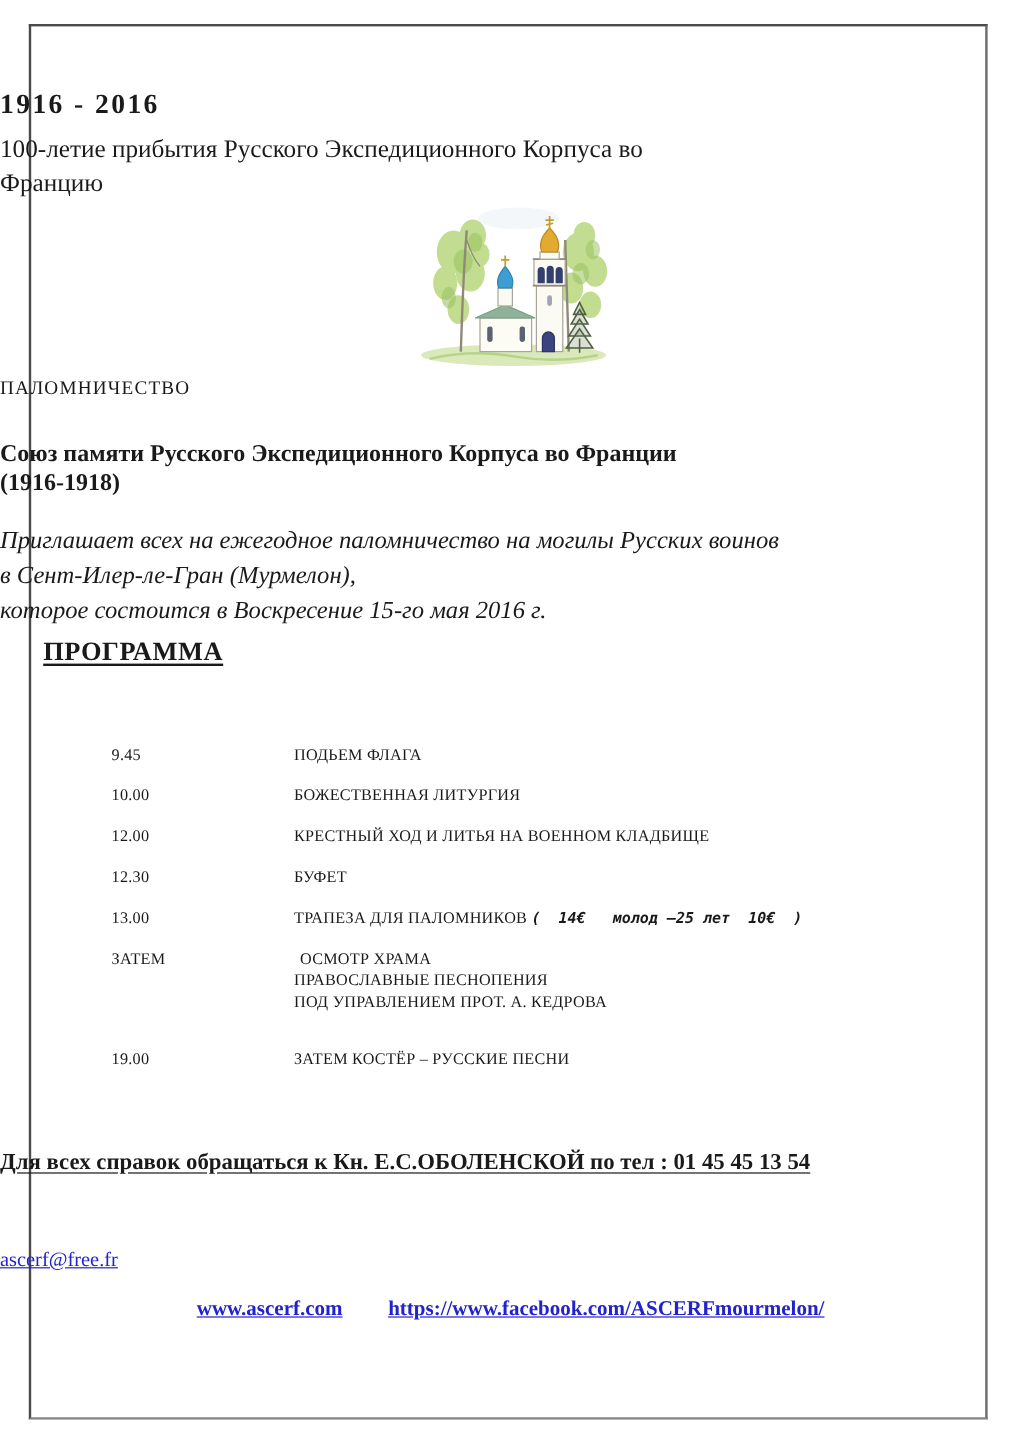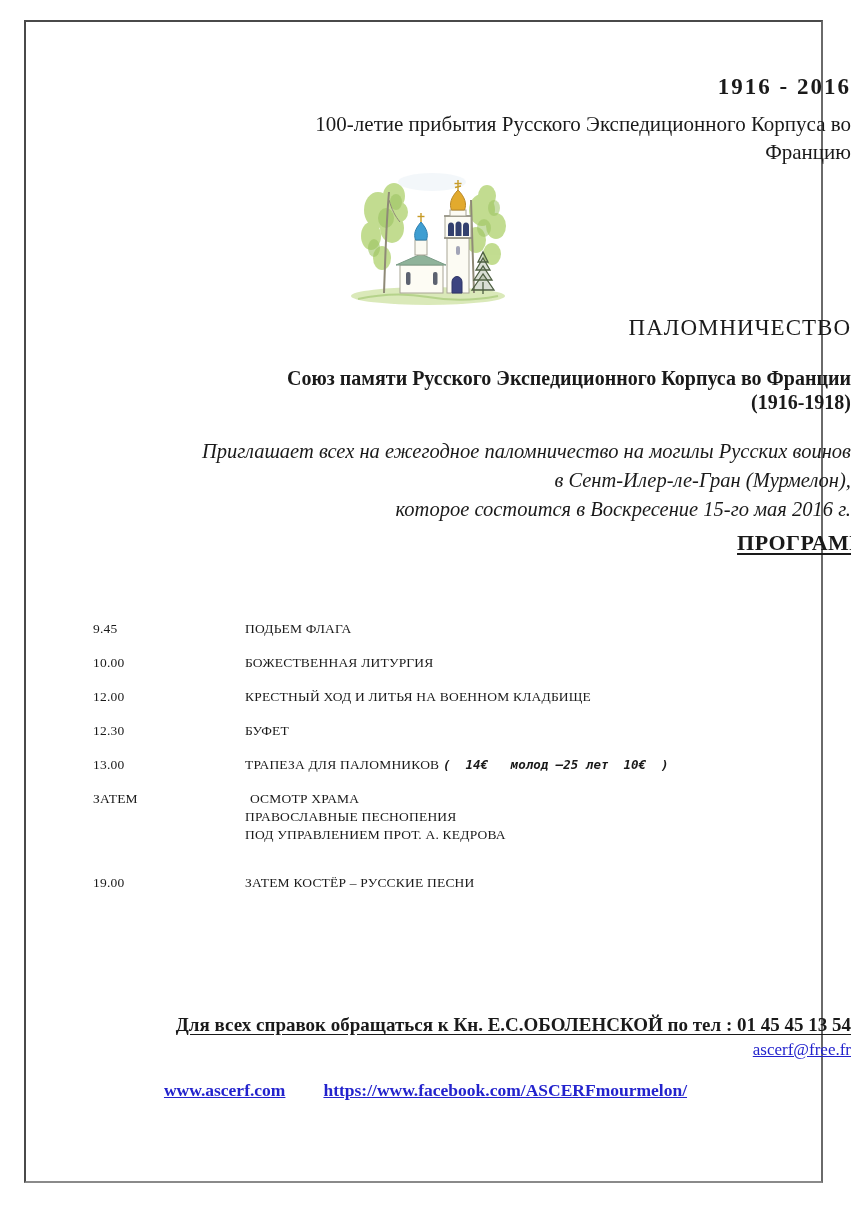--- a/index.html
+++ b/index.html
@@ -6,44 +6,44 @@
   body{
     width:851px;height:1208px;position:relative;background:#ffffff;
     font-family:"Liberation Serif","DejaVu Serif",serif;color:#1a1a1a;
     overflow:hidden;
   }
   .page-border{
     position:absolute;left:24px;top:20px;width:799px;height:1163px;
     border:2px solid #4a4a4a;border-bottom-color:#8a8a8a;border-right-color:#6a6a6a;
     pointer-events:none;box-sizing:border-box;
   }
-  .centered{position:absolute;left:0;width:851px;text-align:right;}
+  .centered{position:absolute;left:0;width:851px;text-align:left;}
   .years-title{top:74px;font-size:23px;font-weight:bold;letter-spacing:2px;}
   .subtitle{top:110px;font-size:21px;line-height:28px;}
   .church-wrap{position:absolute;left:344px;top:166px;width:168px;height:144px;}
-  .pilgrimage{top:315px;font-size:23px;letter-spacing:1px;}
+  .pilgrimage{top:315px;font-size:16px;letter-spacing:1px;}
   .union{top:366px;font-size:20px;font-weight:bold;line-height:24px;}
   .invite{top:437px;font-size:20.5px;font-style:italic;line-height:29px;}
   .program{top:530px;font-size:22px;font-weight:bold;text-decoration:underline;text-underline-offset:3px;letter-spacing:0.5px;padding-left:36px;}
   .schedule{
     position:absolute;left:93px;top:620px;width:680px;
     font-size:13.5px;line-height:18px;letter-spacing:0.2px;
   }
   .srow{display:flex;margin-bottom:16px;}
   .srow .stime{width:152px;flex:none;}
   .srow .sact{flex:1;}
   .srow-15{margin-bottom:17px;}
   .srow-zatem{margin-bottom:30px;}
   .srow-zatem .sline1{padding-left:5px;}
   .price{
     font-family:"DejaVu Sans Mono",monospace;font-weight:bold;font-style:italic;
     font-size:12.5px;white-space:pre;letter-spacing:0;
   }
   .footer-contact{
-    top:1014px;font-size:19px;font-weight:bold;
+    top:958px;font-size:19px;font-weight:bold;
     text-decoration:underline;text-underline-offset:3px;
   }
   .footer-email{top:1040px;font-size:17px;}
   .footer-email a{color:#2323cd;text-decoration:underline;cursor:pointer;}
   .footer-links{top:1080px;font-size:17.5px;font-weight:bold;display:flex;justify-content:center;gap:38px;}
   .footer-links a{color:#2323cd;text-decoration:underline;cursor:pointer;}
 </style>
 </head>
 <body>
 

